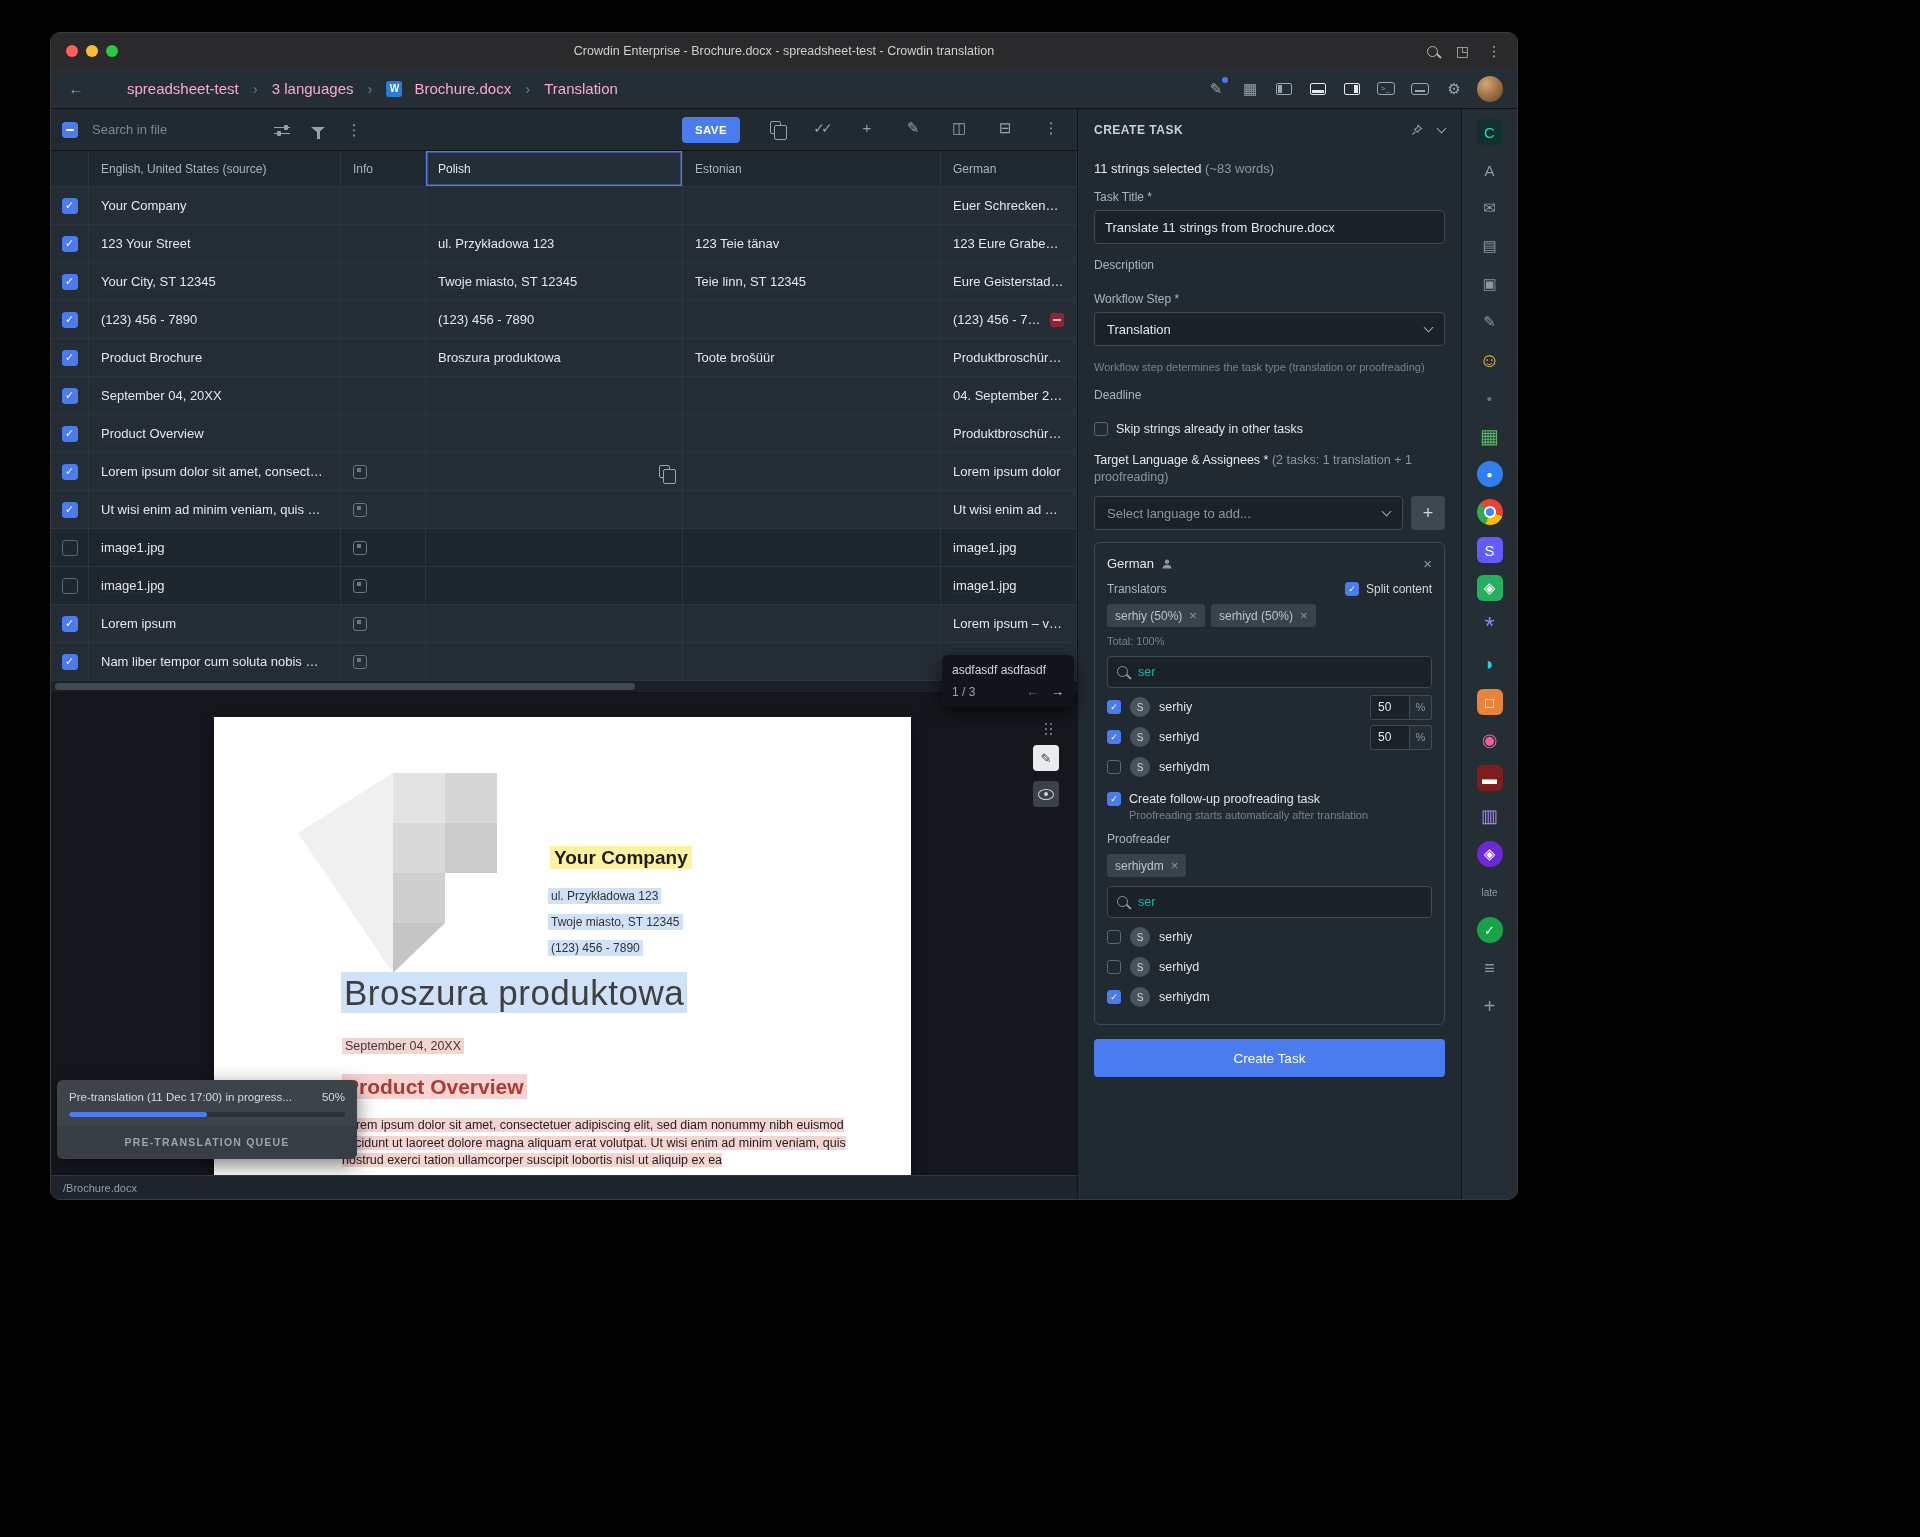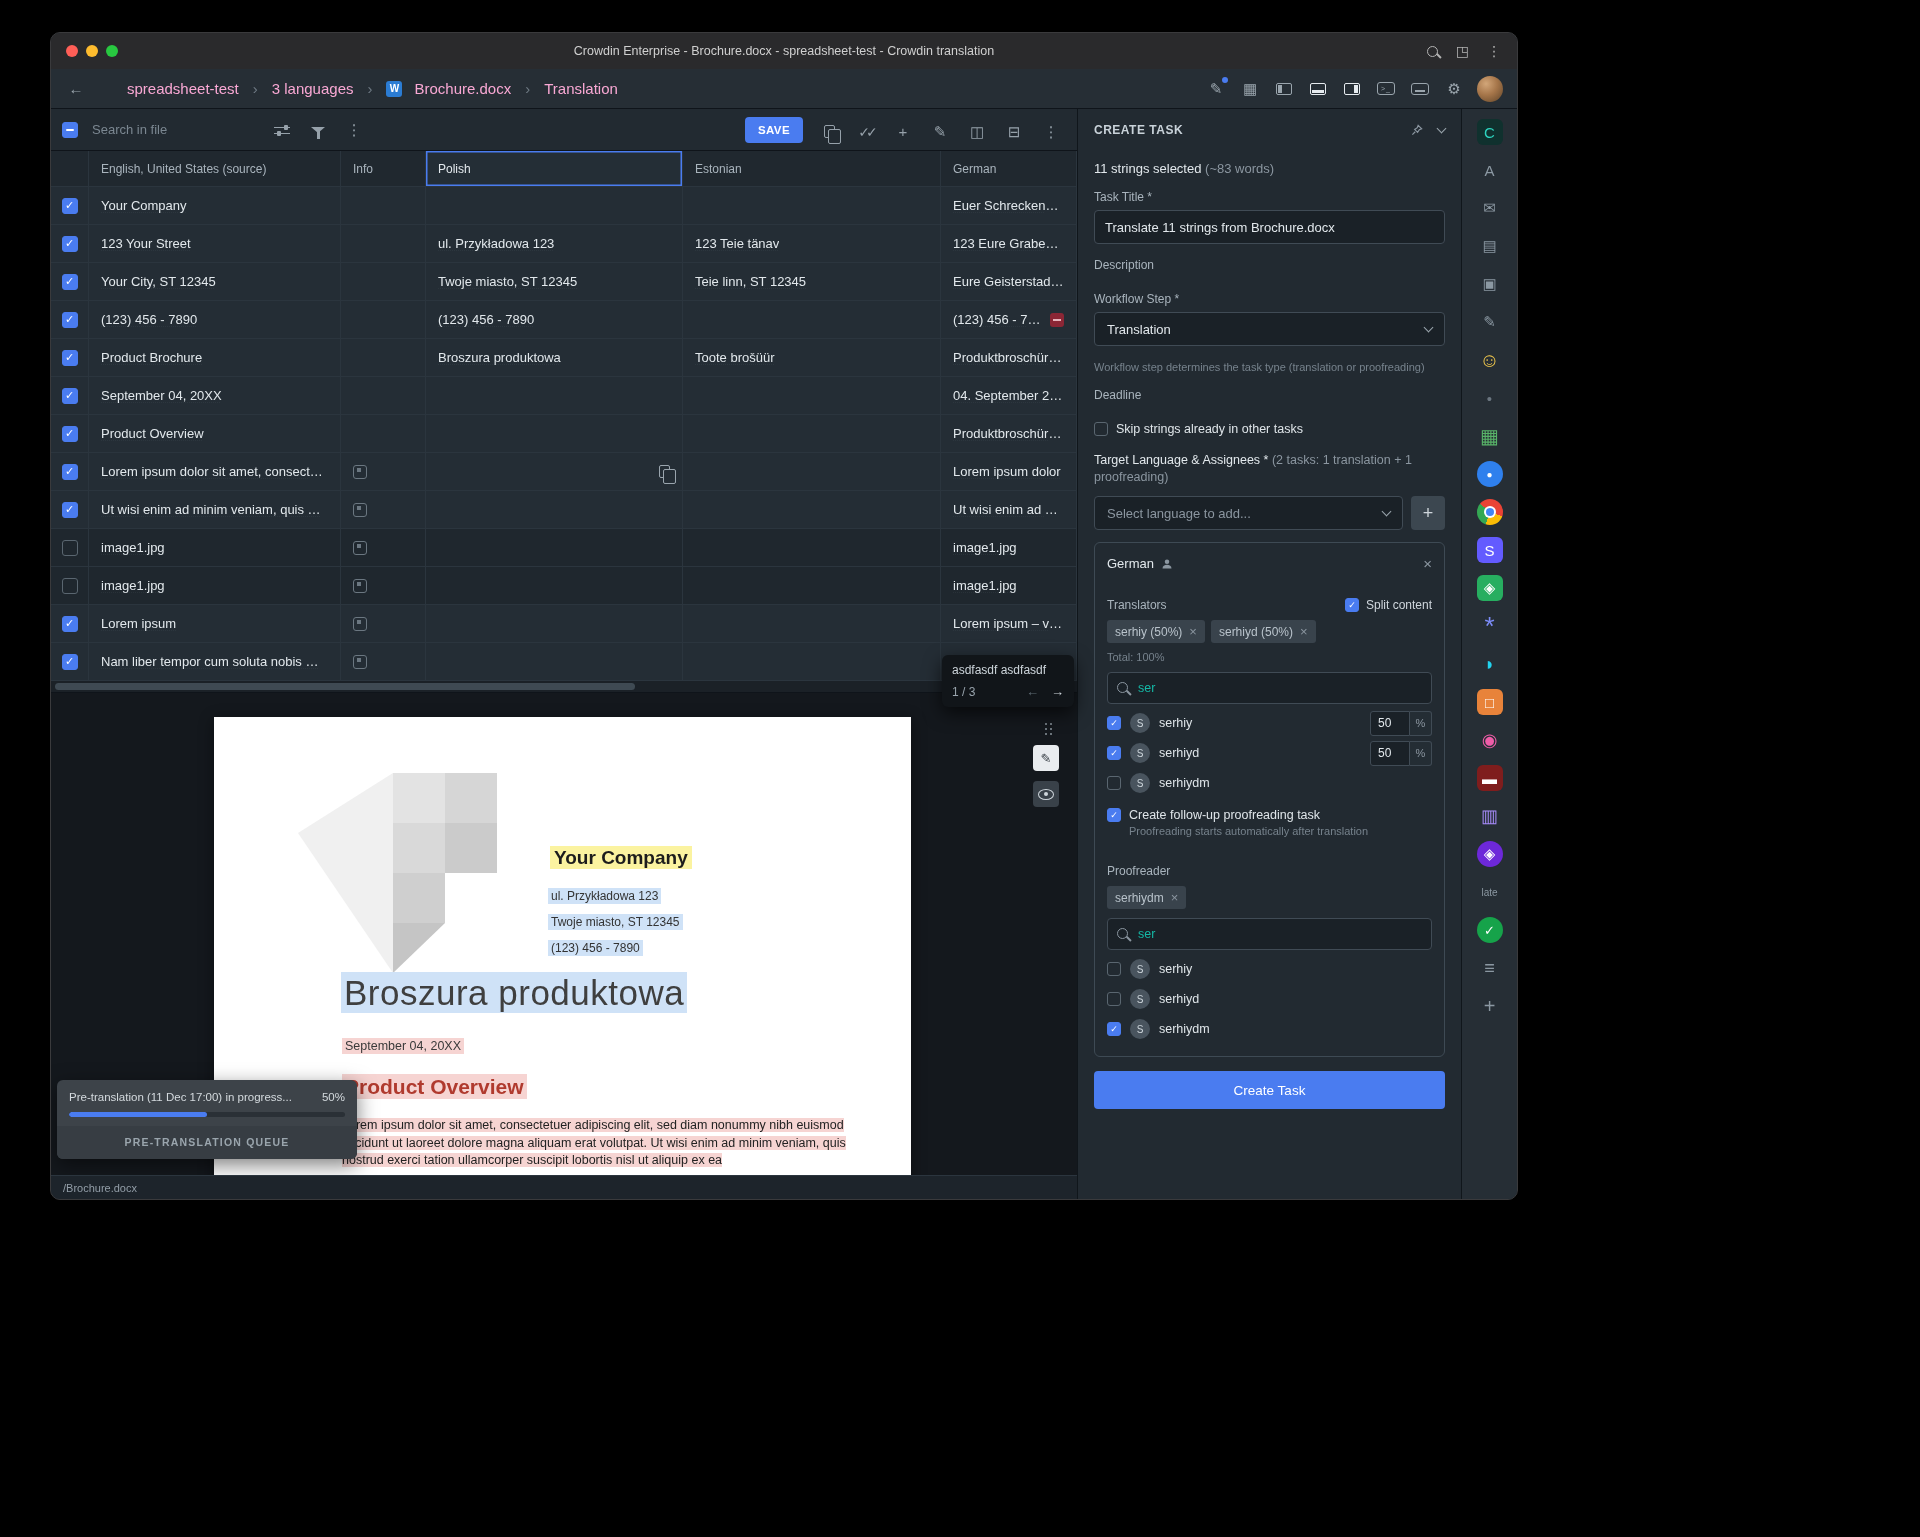--- a/index.html
+++ b/index.html
@@ -61,21 +61,21 @@
 
 .etoolbar{height:42px;display:flex;align-items:center;padding:0 11px;gap:14px;border-bottom:1px solid #0f141a;background:#222a31;flex:0 0 auto}
 .cb{width:16px;height:16px;border-radius:3px;border:1.5px solid #5a6670;display:inline-flex;align-items:center;justify-content:center;color:#fff;font-size:11px;flex:0 0 auto}
 .cb.on{background:#4a7cf0;border-color:#4a7cf0}
 .cb.ind{background:#4a7cf0;border-color:#4a7cf0}
 .cb.ind::after{content:"";width:8px;height:2px;background:#fff;border-radius:1px}
 .cb.small{width:14px;height:14px;font-size:9px}
 .search-in{background:transparent;border:none;outline:none;color:#dfe5e9;font-size:13px;width:165px;font-family:inherit}
 .search-in::placeholder{color:#7b8791}
 .ticon{color:#96a1aa;display:inline-flex;align-items:center;justify-content:center;width:22px;height:22px;font-size:15px}
-.tright{margin-left:auto;display:flex;align-items:flex-end;gap:15px;padding-right:4px}
+.tright{margin-left:auto;display:flex;align-items:flex-start;gap:24px;padding-right:4px}
 .save-btn{background:#4a7cf0;color:#fff;font-size:11.5px;font-weight:bold;letter-spacing:.4px;padding:7px 13px;border-radius:4px;border:none;font-family:inherit}
 .checks{letter-spacing:-4px;font-size:14px}
 
 
 .thead{height:36px;display:flex;background:#20282f;border-bottom:1px solid #2b353e;flex:0 0 auto}
 .th{display:flex;align-items:center;padding:0 12px;font-size:12px;color:#a9b4bd;border-right:1px solid #2b353e;height:100%}
 .w0{width:38px}.w1{width:252px}.w2{width:85px}.w3{width:257px}.w4{width:258px}.w5{flex:1}
 .th.sel{box-shadow:inset 0 0 0 1.5px #4a7cf0;background:#242e36;color:#e2e8ec}
 .tbody{flex:0 0 auto}
 .trow{display:flex;height:38px;background:#242d35;border-bottom:1px solid #2b353e}
@@ -148,21 +148,21 @@
 .p-help{font-size:11px;color:#76828c;margin-top:14px;line-height:14px}
 .p-check{display:flex;align-items:center;gap:8px;margin-top:14px;font-size:12.5px;color:#dfe5e9}
 .p-target{margin-top:16px;font-size:12.5px;color:#e2e8ec;line-height:17px}
 .lang-row{display:flex;gap:8px;margin-top:10px}
 .lang-row .fselect{flex:1}
 .plus-btn{width:34px;height:34px;border-radius:4px;background:#3c4750;color:#cfd6dc;font-size:18px;display:flex;align-items:center;justify-content:center;flex:0 0 auto}
 .gcard{margin-top:12px;border:1px solid #3e4a54;border-radius:6px;padding:12px;position:relative}
 .gc-head{display:flex;align-items:center;gap:7px}
 .gc-name{font-size:13px;color:#e2e8ec}
 .gc-x{margin-left:auto;color:#8b96a0;font-size:15px}
-.gc-row{display:flex;align-items:center;margin-top:26px}
+.gc-row{display:flex;align-items:center;margin-top:10px}
 .gc-label{font-size:12px;color:#a9b4bd}
 .gc-split{margin-left:auto;display:flex;align-items:center;gap:7px;font-size:12px;color:#cfd6dc}
 .tags{display:flex;gap:6px;flex-wrap:wrap;margin-top:8px}
 .tag{display:inline-flex;align-items:center;gap:7px;background:#39434c;border-radius:3px;padding:4px 8px;font-size:12px;color:#b9c3cb}
 .tag .x{color:#8b96a0;font-size:13px}
 .gc-total{font-size:11px;color:#76828c;margin-top:8px}
 .searchbox{position:relative;margin-top:9px}
 .searchbox .icon-search{position:absolute;left:10px;top:10px;color:#8b96a0}
 .searchbox input{width:100%;height:32px;background:#1a2127;border:1px solid #404b55;border-radius:4px;color:#14b8a6;font-size:12.5px;padding:0 10px 0 30px;font-family:inherit;outline:none}
 .opts{margin-top:4px}

